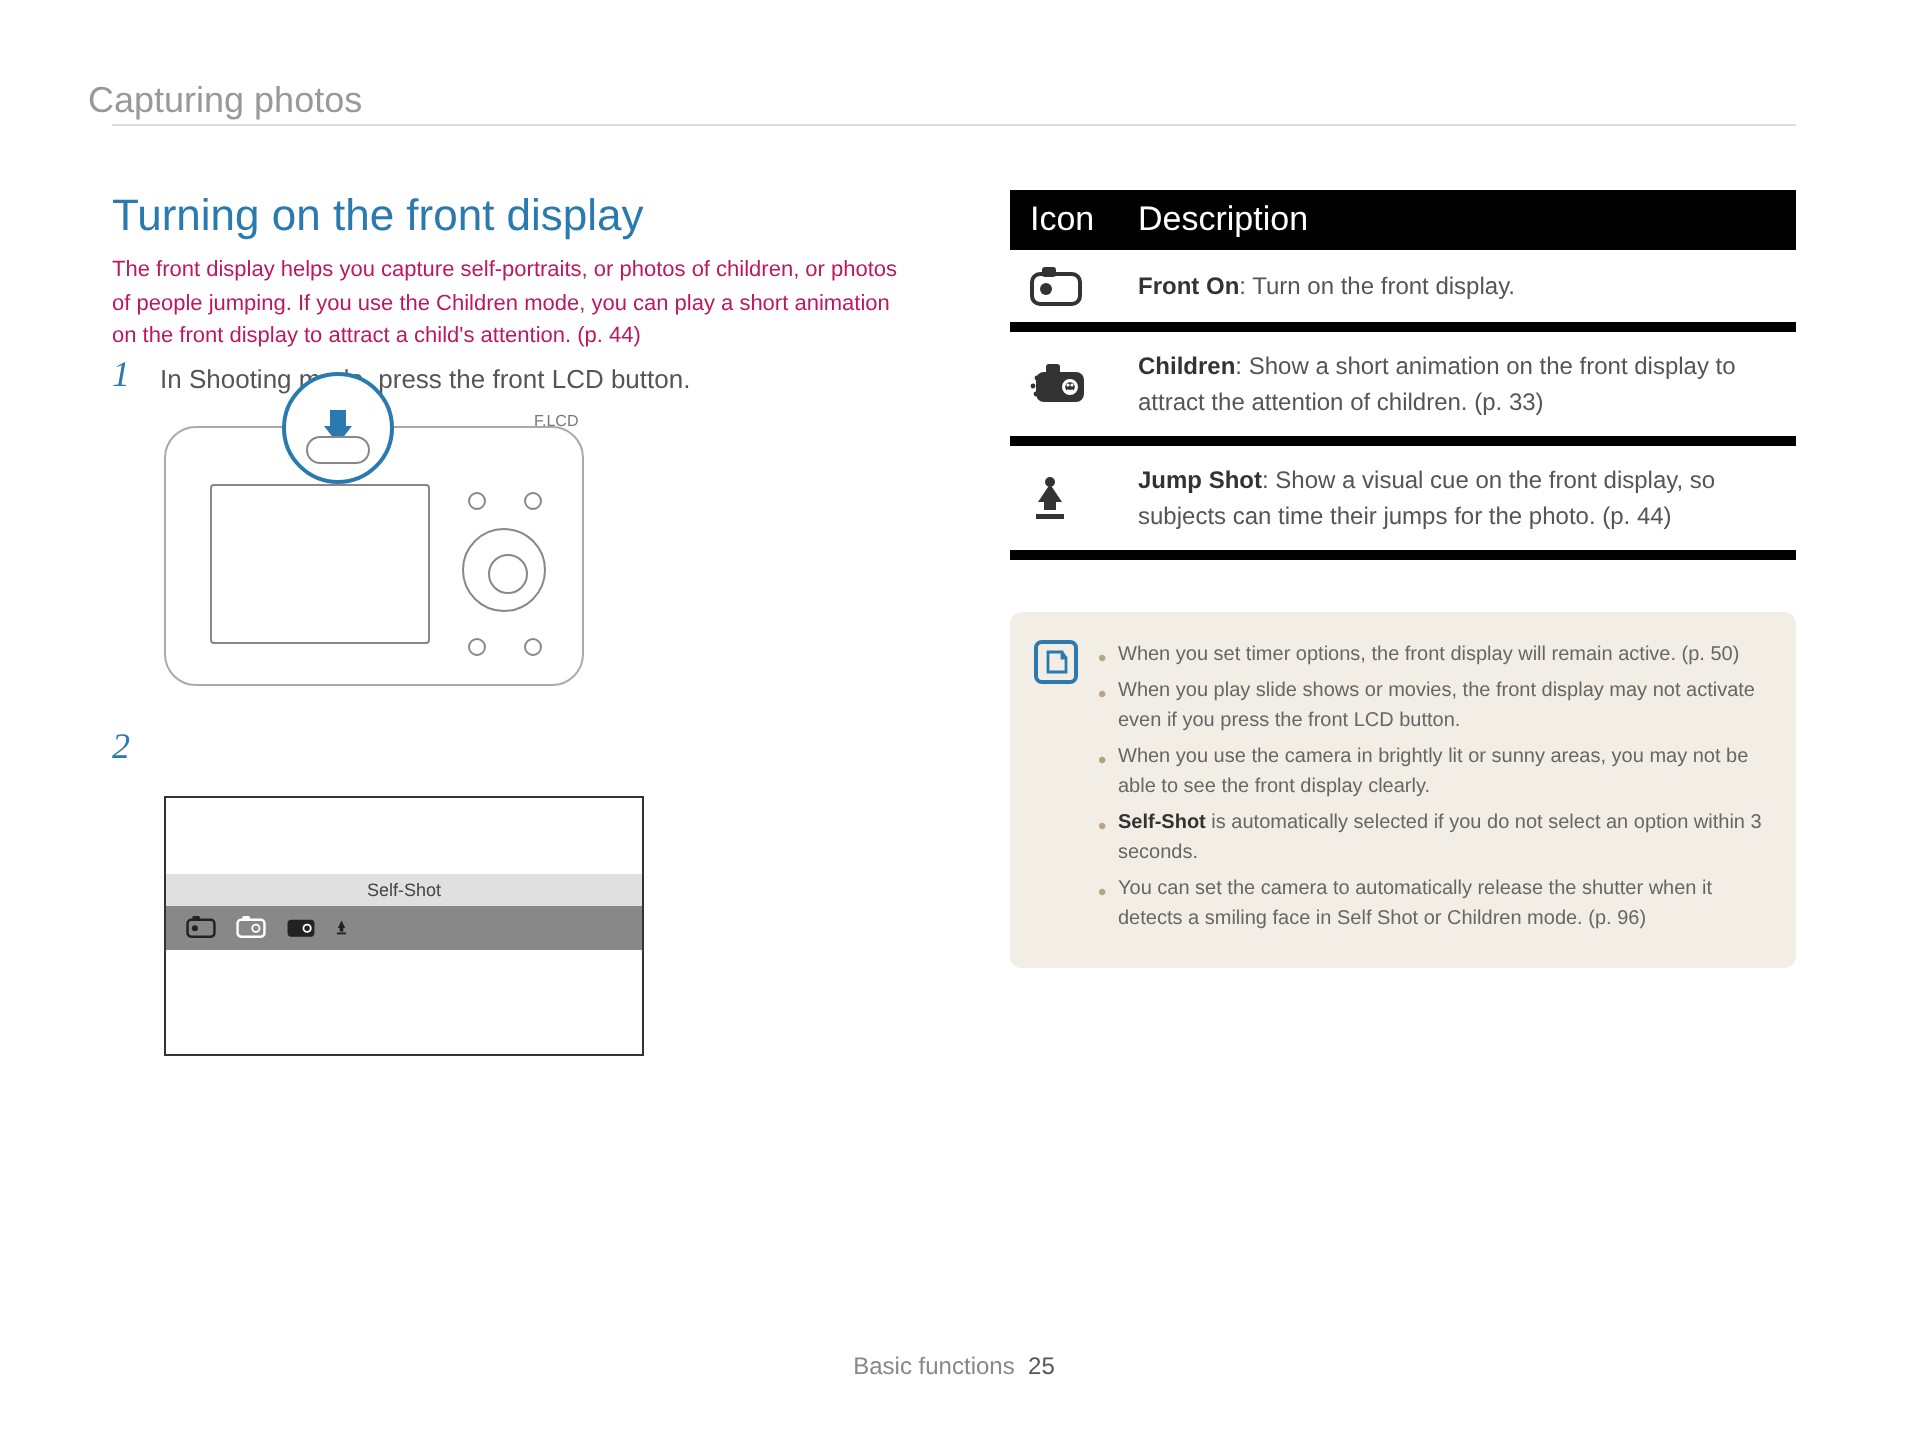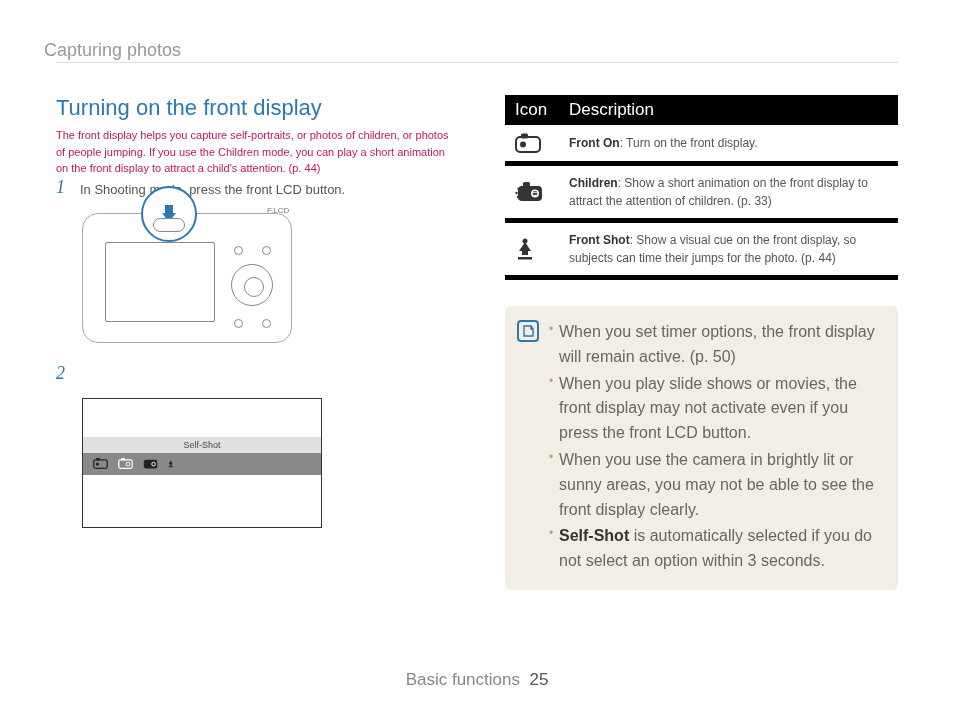--- a/index.html
+++ b/index.html
@@ -28,23 +28,23 @@
   
   .icon-table { width: 100%; border-collapse: collapse; font-size: 12px; }
   .icon-table th { background: #000000; color: #fff; font-weight: 400; text-align: left; padding: 5px 10px; font-size: 17px; }
   .icon-table th:first-child { width: 54px; }
   .icon-table td { border-bottom: 5px solid #000000; padding: 8px 10px; vertical-align: middle; line-height: 1.5; color: #555; }
   .icon-table td:first-child { text-align: center; }
   .bold { font-weight: 700; color: #333; }
   .notes-box { background: #f2eee5; border-radius: 6px; padding: 14px 14px 14px 44px; margin-top: 26px; position: relative; }
   .notes-icon { position: absolute; top: 14px; left: 12px; width: 22px; height: 22px; border: 2px solid #2a7ab0; border-radius: 4px; display: flex; align-items: center; justify-content: center; }
   .notes-box ul { list-style: none; }
-  .notes-box li { font-size: 16px; color: #666; line-height: 1.55; padding-left: 10px; position: relative; margin-bottom: 2px; }
+  .notes-box li { font-size: 10px; color: #666; line-height: 1.55; padding-left: 10px; position: relative; margin-bottom: 2px; }
   .notes-box li::before { content: "•"; position: absolute; left: 0; color: #b6a484; font-size: 12px; }
-  .footer { position: absolute; bottom: 30px; left: 0; right: 0; text-align: center; font-size: 17px; color: #888; }
+  .footer { position: absolute; bottom: 30px; left: 0; right: 0; text-align: center; font-size: 12px; color: #888; }
   svg { display: block; }
 </style>
 </head>
 <body>
 
 <div class="page-header">Capturing photos</div>
 <div class="header-rule"></div>
 
 <div class="content">
 
@@ -142,36 +142,37 @@
         </tr>
         <tr>
           <td>
               <svg width="20" height="24" viewBox="0 0 20 24">
                 <circle cx="10" cy="4" r="2.5" fill="#333"></circle>
                 <polygon points="10,5 16,14 4,14" fill="#333"></polygon>
                 <rect x="7" y="14" width="6" height="4" fill="#333"></rect>
                 <rect x="3" y="20" width="14" height="2.5" fill="#333"></rect>
               </svg>
             </td>
-          <td><span class="bold">Front Shot</span><span>: Show a visual cue on the front display, so subjects can time their jumps for the photo. (p. 44)</span></td>
+          <td><span class="bold">Jump Shot</span><span>: Show a visual cue on the front display, so subjects can time their jumps for the photo. (p. 44)</span></td>
         </tr>
       </tbody>
     </table>
 
     <div class="notes-box">
       <div class="notes-icon">
         <svg width="12" height="12" viewBox="0 0 12 12">
             <path d="M2 1 L9 1 L9 4 L11 4 L11 11 L2 11 Z M9 1 L11 4" fill="none" stroke="#2a7ab0" stroke-width="1.4"></path>
           </svg>
       </div>
       <ul>
         <li>When you set timer options, the front display will remain active. (p. 50)</li>
         <li>When you play slide shows or movies, the front display may not activate even if you press the front LCD button.</li>
         <li>When you use the camera in brightly lit or sunny areas, you may not be able to see the front display clearly.</li>
         <li><span class="bold">Self-Shot</span> <span id="note3rest">is automatically selected if you do not select an option within 3 seconds.</span></li>
+        <li>You can set the camera to automatically release the shutter when it detects a smiling face in Self Shot or Children mode. (p. 96)</li>
       </ul>
     </div>
   </div>
 </div>
 
 <div class="footer">
   <span>Basic functions</span>&nbsp;&nbsp;<span style="color:#555">25</span>
 </div>
 
 </body></html>

